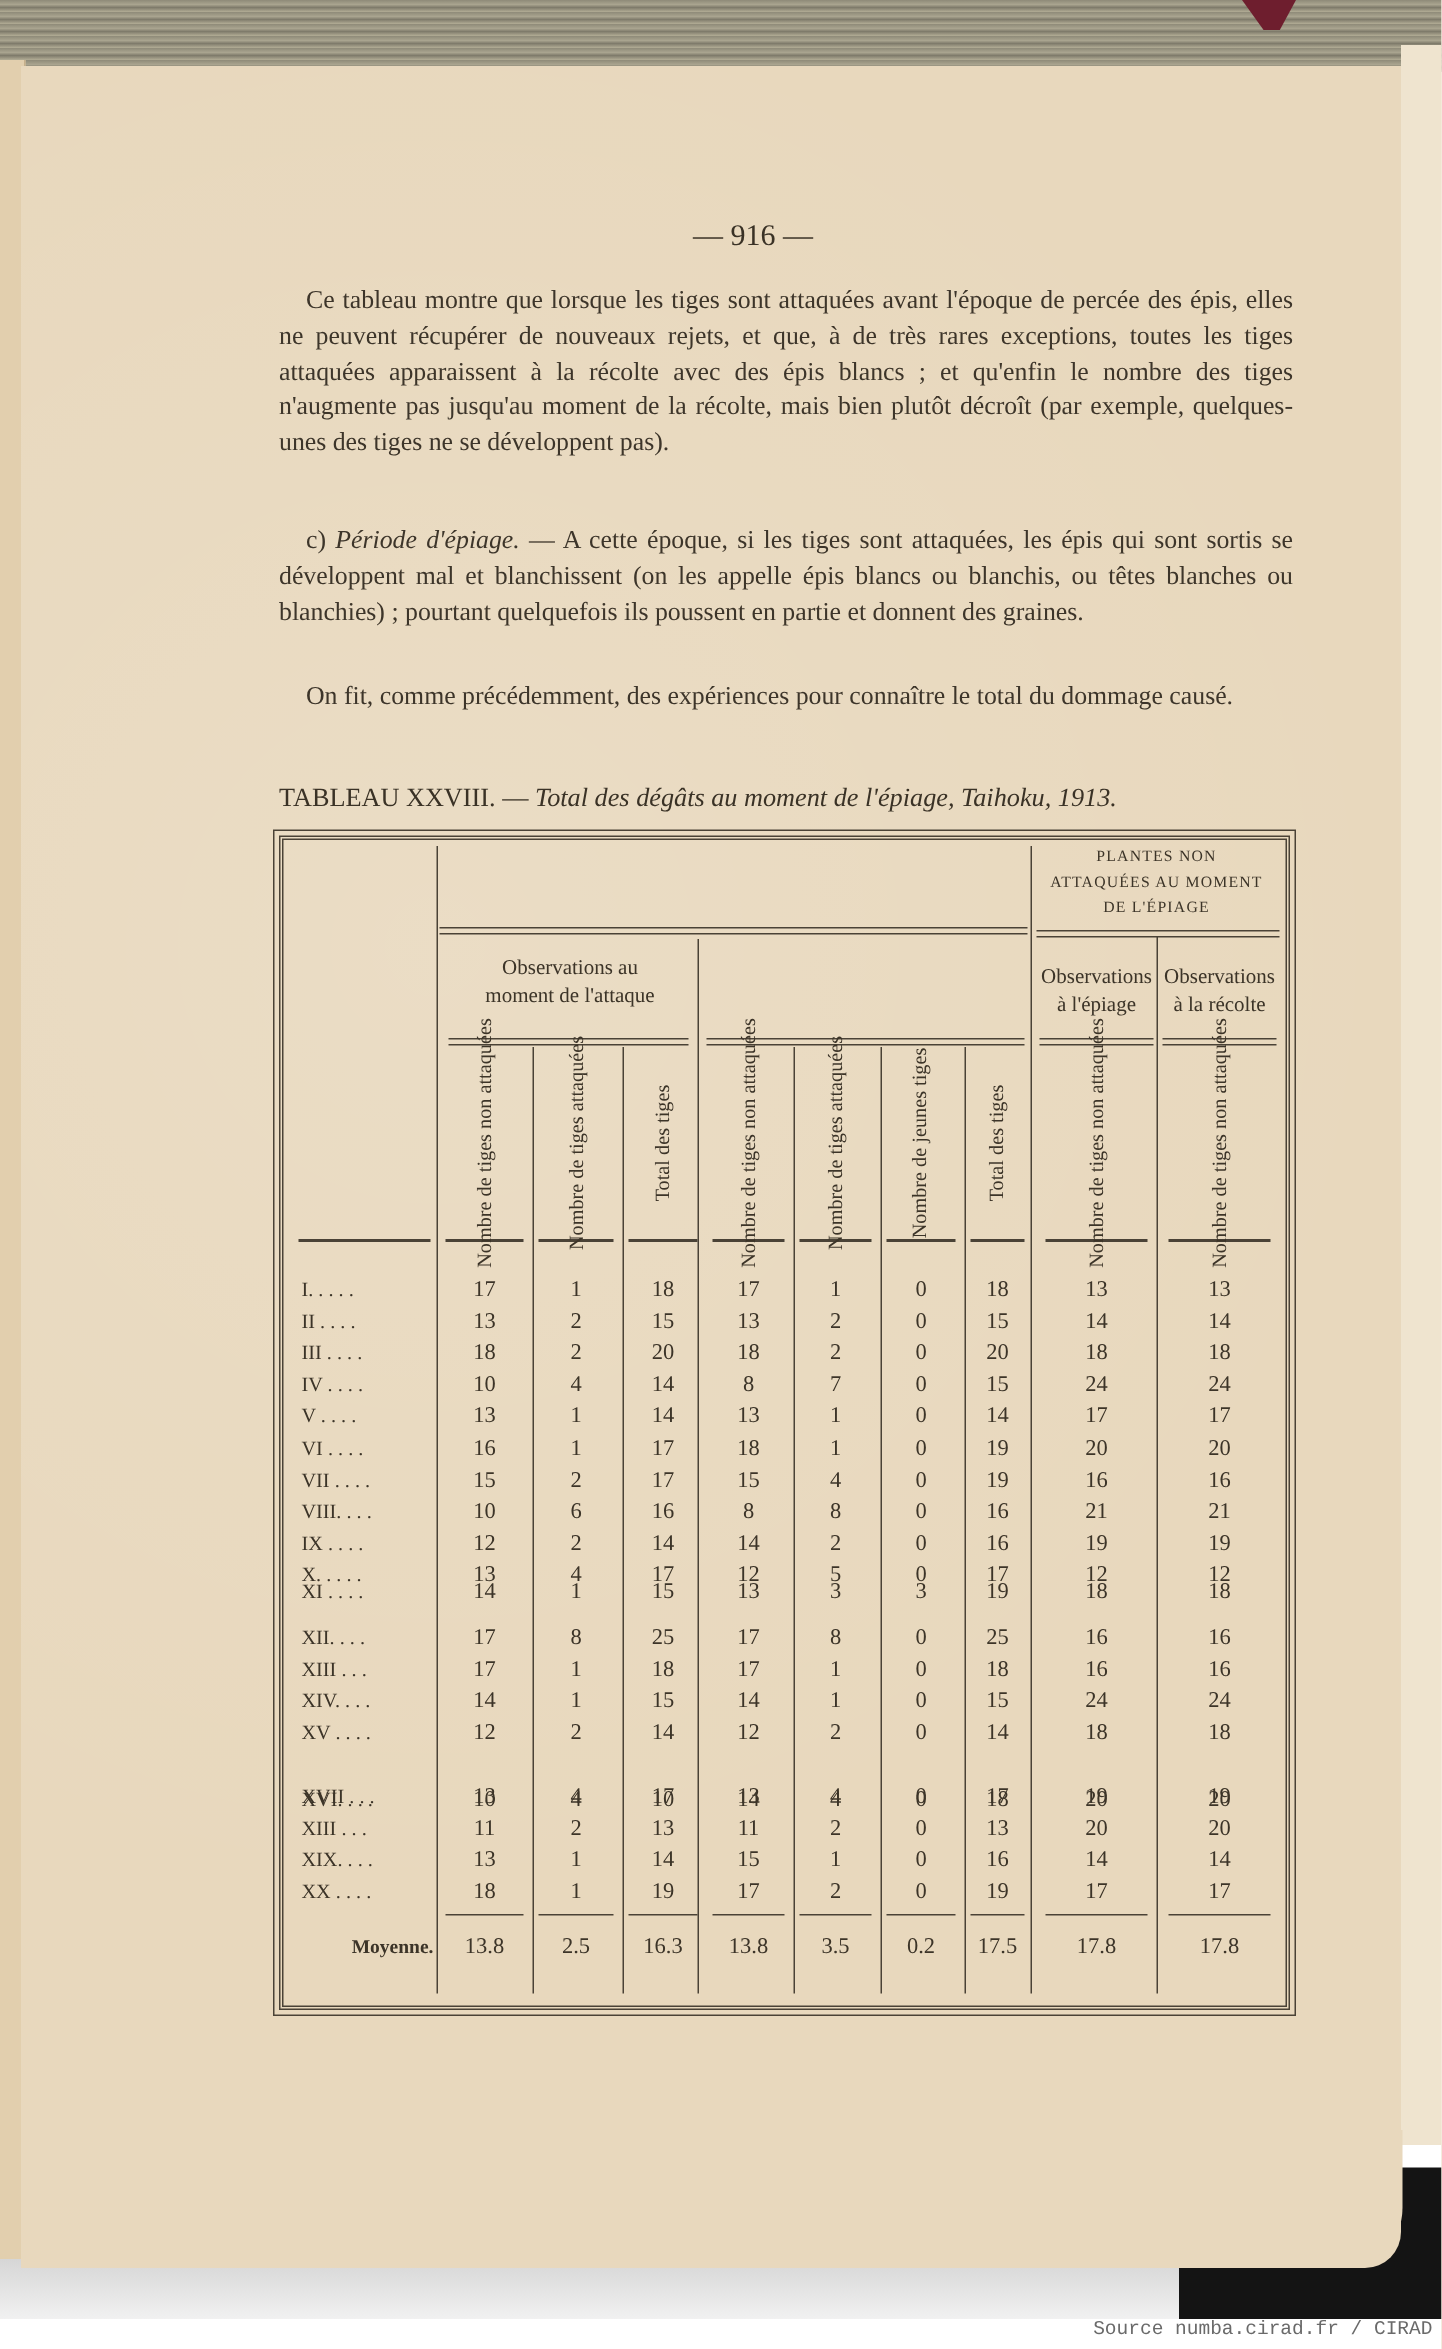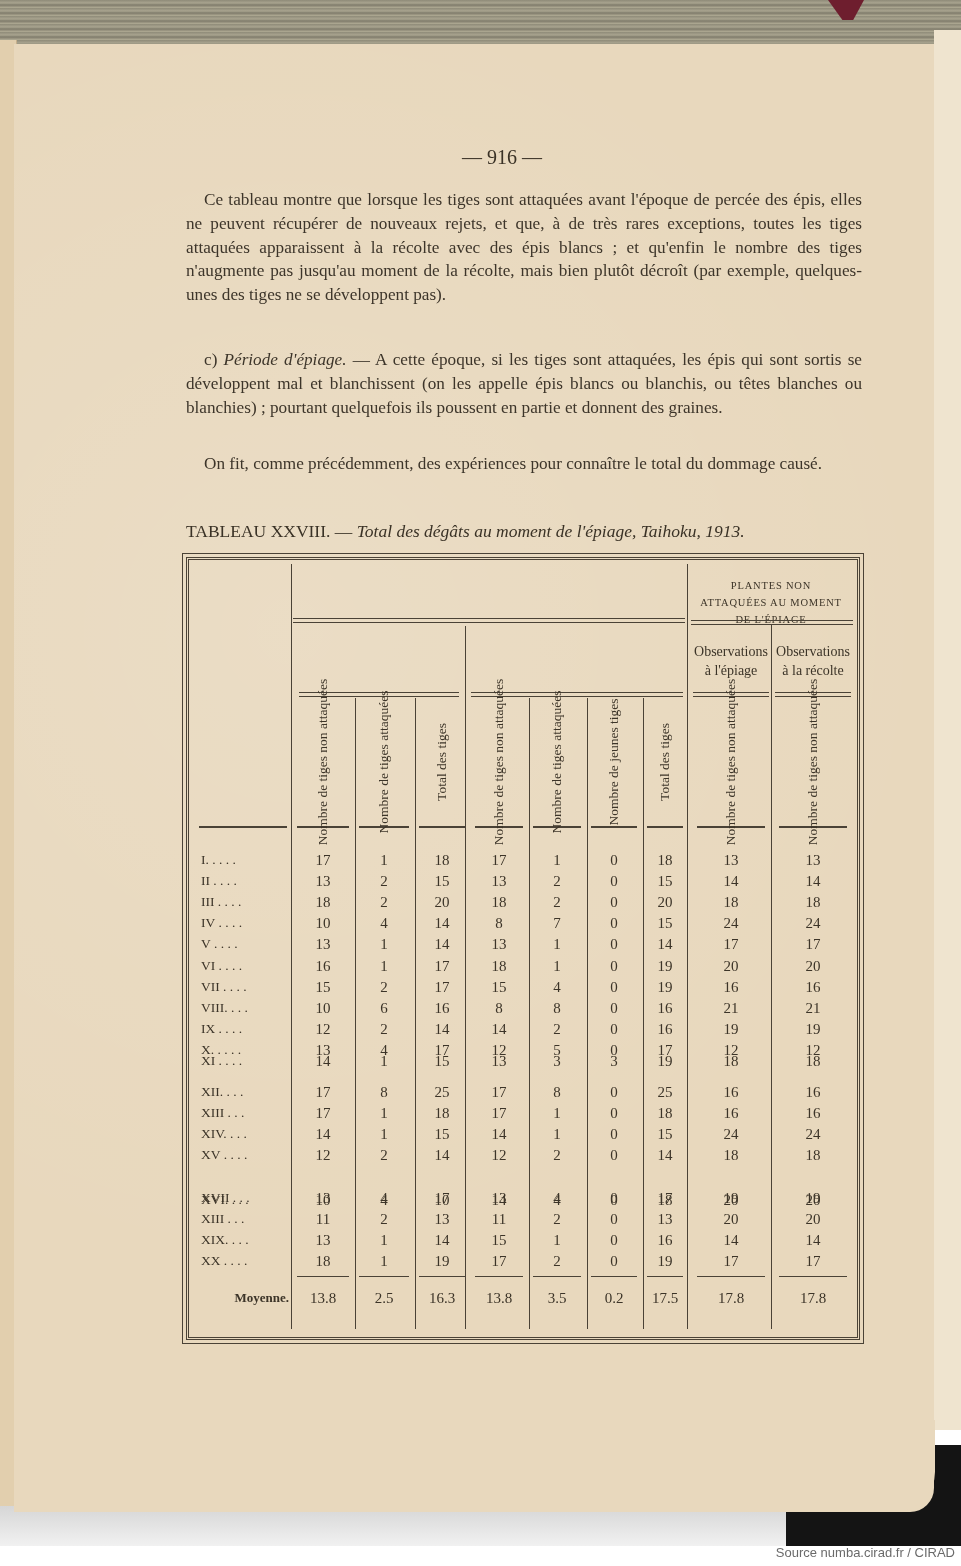--- a/index.html
+++ b/index.html
@@ -14,21 +14,21 @@
     border-right:1px solid #c6b08c;}
   .page{position:absolute;left:14px;top:44px;width:920px;height:1468px;background:#e8d8bd;
     border-bottom-right-radius:24px;
     background-image:radial-gradient(circle at 30% 40%,rgba(255,255,255,.12),transparent 60%);}
   .right-strip{position:absolute;left:934px;top:30px;width:27px;height:1400px;background:#efe4cf;}
   .bottom-grey{position:absolute;left:0;top:1506px;width:790px;height:40px;
     background:linear-gradient(180deg,#d6d6d6,#f1f1f1);}
   .bottom-black{position:absolute;left:786px;top:1445px;width:175px;height:101px;background:#141414;}
   .page-corner{position:absolute;left:760px;top:1420px;width:175px;height:92px;background:#e8d8bd;
     border-bottom-right-radius:40px;}
-  .source{position:absolute;right:6px;top:1545px;font-family:Liberation Sans, sans-serif;
+  .source{position:absolute;right:6px;top:1545px;font-family:Liberation Mono, monospace;
     font-size:13px;color:#6a6a6a;}
 
   .folio{position:absolute;left:462px;top:146px;font-size:20px;color:#3a3226;}
   .para{position:absolute;left:186px;width:676px;font-size:17.2px;line-height:23.8px;
     text-align:justify;color:#3d352a;}
   .para .indent{display:inline-block;width:18px;}
   .p1{top:188px;}
   .p2{top:348px;}
   .p3{top:452px;}
   .caption{position:absolute;left:186px;top:521px;width:680px;font-size:17.5px;color:#3a3226;}
@@ -67,21 +67,22 @@
 <div class="para p1"><span class="indent"></span><span>Ce tableau montre que lorsque les tiges sont attaquées avant l'époque de percée des épis, elles ne peuvent récupérer de nouveaux rejets, et que, à de très rares exceptions, toutes les tiges attaquées apparaissent à la récolte avec des épis blancs ; et qu'enfin le nombre des tiges n'augmente pas jusqu'au moment de la récolte, mais bien plutôt décroît (par exemple, quelques-unes des tiges ne se développent pas).</span></div>
 
 <div class="para p2"><span class="indent"></span><span>c)</span> <i>Période d'épiage.</i> <span>—</span> <span>A cette époque, si les tiges sont attaquées, les épis qui sont sortis se développent mal et blanchissent (on les appelle épis blancs ou blanchis, ou têtes blanches ou blanchies) ; pourtant quelquefois ils poussent en partie et donnent des graines.</span></div>
 
 <div class="para p3"><span class="indent"></span><span>On fit, comme précédemment, des expériences pour connaître le total du dommage causé.</span></div>
 
 <div class="caption"><span>TABLEAU XXVIII. —</span> <i>Total des dégâts au moment de l'épiage, Taihoku, 1913.</i></div>
 
 <div class="tbl" id="tbl">
 
-  <div class="cell smallcaps" style="left:500px;top:14px;width:164px;height:56px;padding:0 10px;box-sizing:border-box;">PLANTES NON ATTAQUÉES AU MOMENT DE L'ÉPIAGE</div>
+  <div class="cell smallcaps" style="left:500px;top:0;width:164px;height:56px;padding:0 10px;box-sizing:border-box;">PLANTES NON ATTAQUÉES AU MOMENT DE L'ÉPIAGE</div>
+  <div class="cell obs" style="left:112px;top:70px;width:158px;height:50px;padding:0 10px;box-sizing:border-box;">Observations au moment de l'attaque</div>
   <div class="cell obs" style="left:504px;top:68px;width:76px;height:66px;padding:0 6px;box-sizing:border-box;">Observations à l'épiage</div>
   <div class="cell obs" style="left:584px;top:68px;width:80px;height:66px;padding:0 8px;box-sizing:border-box;">Observations à la récolte</div>
 
   <div class="vline" style="left:102px;top:4px;height:765px;"></div>
   <div class="vline" style="left:498px;top:4px;height:765px;"></div>
   <div class="vline" style="left:582px;top:64px;height:705px;"></div>
   <div class="vline" style="left:276px;top:66px;height:703px;"></div>
   <div class="hdbl" style="left:104px;top:58px;width:392px;"></div>
   <div class="hdbl" style="left:502px;top:60px;width:162px;"></div>
   <div class="hdbl" style="left:110px;top:132px;width:160px;"></div>

